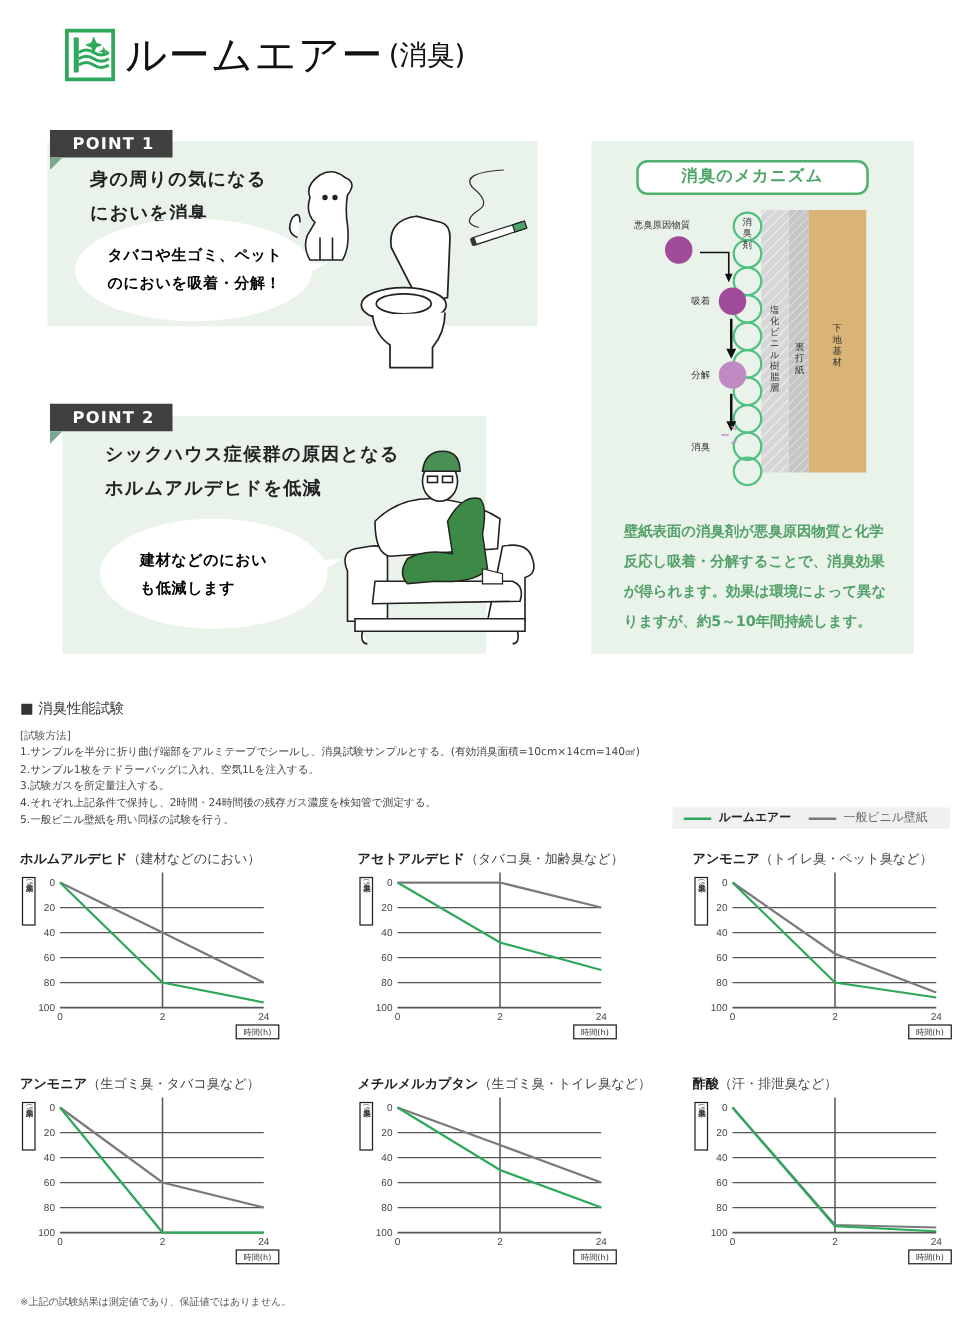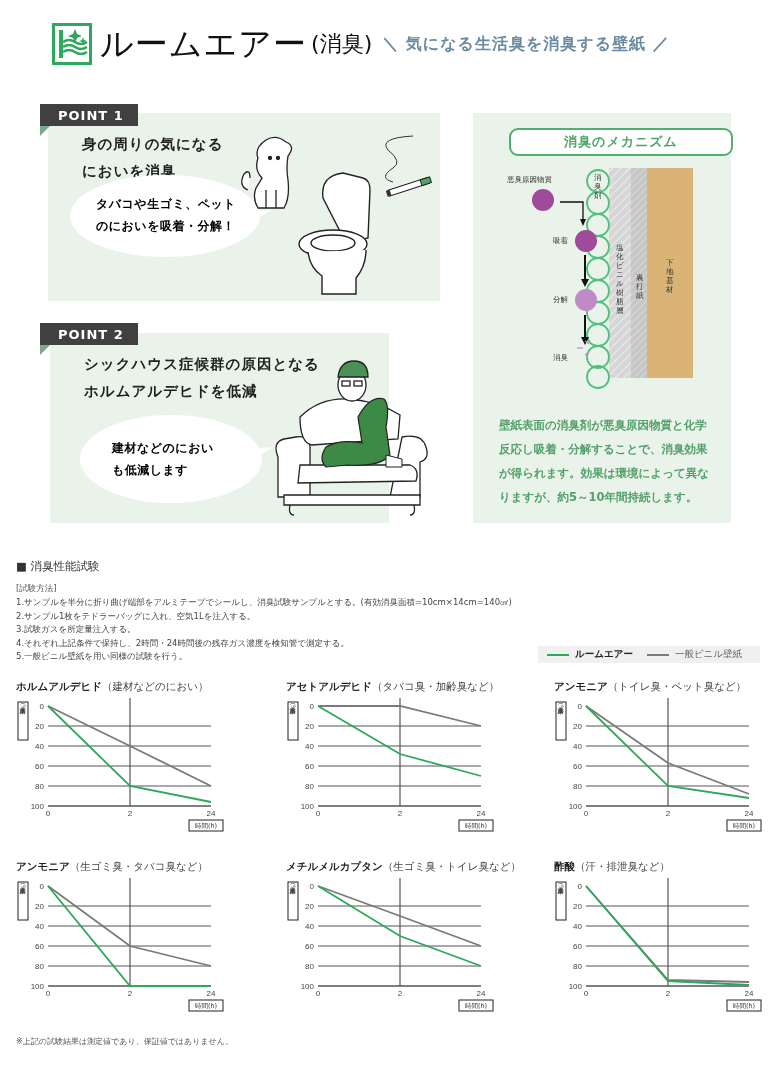--- a/index.html
+++ b/index.html
@@ -9,33 +9,33 @@
   
   .header { position: absolute; left: 52px; top: 22px; height: 44px; display: flex; align-items: center; }
   .logo { width: 40px; height: 42px; border: 3px solid #2ea85a; background: #fff; position: relative; margin-right: 8px; }
   .logo svg { position: absolute; left: 0; top: 0; }
   .brand { font-size: 33px; font-weight: 400; color: #111; letter-spacing: 1px; font-family: "DejaVu Sans", sans-serif; }
   .brand-sub { font-size: 22px; color: #111; margin-left: 4px; }
   .tagline { font-size: 16px; color: #6a8aa0; margin-left: 10px; font-weight: bold; letter-spacing: 1px; }
 
   
   .panel { position: absolute; background: #eaf3ea; }
-  .panel.p1 { left: 48px; top: 113px; width: 392px; height: 188px; }
+  .panel.p1 { left: 38px; top: 113px; width: 392px; height: 148px; }
   .panel.p2 { left: 50px; top: 333px; width: 339px; height: 190px; }
   .point-tag { position: absolute; background: #404040; color: #fff; font-weight: bold; font-size: 13px; letter-spacing: 1px; padding: 4px 0 0 18px; width: 98px; height: 22px; }
   .point-tag.t1 { left: 40px; top: 104px; }
   .point-tag.t2 { left: 40px; top: 323px; }
   .point-tag::after { content: ""; position: absolute; left: 0; bottom: -10px; border-left: 10px solid #7aa88a; border-bottom: 10px solid transparent; }
   .panel-title { position: absolute; font-size: 14.5px; font-weight: bold; color: #222; line-height: 27px; letter-spacing: 1px; }
   .bubble { position: absolute; background: #fff; border-radius: 50%; }
   .bubble-text { position: absolute; font-size: 12px; font-weight: bold; color: #000000; line-height: 22px; letter-spacing: 0.5px; }
 
   
   .mech { position: absolute; left: 473px; top: 113px; width: 258px; height: 410px; background: #eaf3ea; }
-  .mech-title { position: absolute; left: 36px; top: 15px; width: 224px; height: 28px; border: 2.5px solid #4fb070; border-radius: 9px; background: #fff; color: #4fa468; font-weight: bold; font-size: 13px; text-align: center; line-height: 23px; letter-spacing: 1px; }
+  .mech-title { position: absolute; left: 36px; top: 15px; width: 186px; height: 28px; border: 2.5px solid #4fb070; border-radius: 9px; background: #fff; color: #4fa468; font-weight: bold; font-size: 13px; text-align: center; line-height: 23px; letter-spacing: 1px; }
   .mech-desc { position: absolute; left: 26px; top: 300px; width: 215px; font-size: 11.5px; font-weight: bold; color: #52a06a; line-height: 24px; }
   .mech-label { position: absolute; font-size: 7.5px; color: #333; }
 
   
   .test-h { position: absolute; left: 16px; top: 559px; font-size: 11.5px; color: #333; }
   .test-sub { position: absolute; left: 16px; top: 583px; font-size: 8.5px; color: #555; }
   .test-steps { position: absolute; left: 16px; top: 596px; font-size: 8.5px; color: #444; line-height: 13.5px; }
 
   .legend { position: absolute; left: 538px; top: 646px; width: 222px; height: 17px; background: #f0f0f0; display: flex; align-items: center; font-size: 9.5px; }
   .leg-item { display: flex; align-items: center; margin-left: 9px; }
@@ -59,21 +59,20 @@
       <rect x="4" y="4" width="4" height="28" fill="#2ea85a"></rect>
       <path d="M8 16 Q14 12 20 16 T32 16" stroke="#2ea85a" stroke-width="2.5" fill="none"></path>
       <path d="M8 21 Q14 17 20 21 T32 21" stroke="#2ea85a" stroke-width="2.5" fill="none"></path>
       <path d="M8 26 Q14 22 20 26 T32 26" stroke="#2ea85a" stroke-width="2.5" fill="none"></path>
       <path d="M20 3 L22 8 L27 10 L22 12 L20 17 L18 12 L13 10 L18 8 Z" fill="#2ea85a"></path>
       <path d="M28 11 L29 14 L32 15 L29 16 L28 19 L27 16 L24 15 L27 14 Z" fill="#2ea85a"></path>
     </svg>
   </div>
   <span class="brand">ルームエアー</span>
   <span class="brand-sub">(消臭)</span>
-  <span class="tagline">＼ 気になる生活臭を消臭する壁紙 ／</span>
 </div>
 
 <div class="panel p1">
   <div class="panel-title" style="left:34px; top:18px;">
     <div>身の周りの気になる</div>
     <div>においを消臭</div>
   </div>
   <div class="bubble" style="left:22px; top:62px; width:190px; height:82px;"></div>
   <svg style="position:absolute;left:196px;top:95px;" width="30" height="20">
       <path d="M0 4 L28 2 L0 18 Z" fill="#fff"></path>

